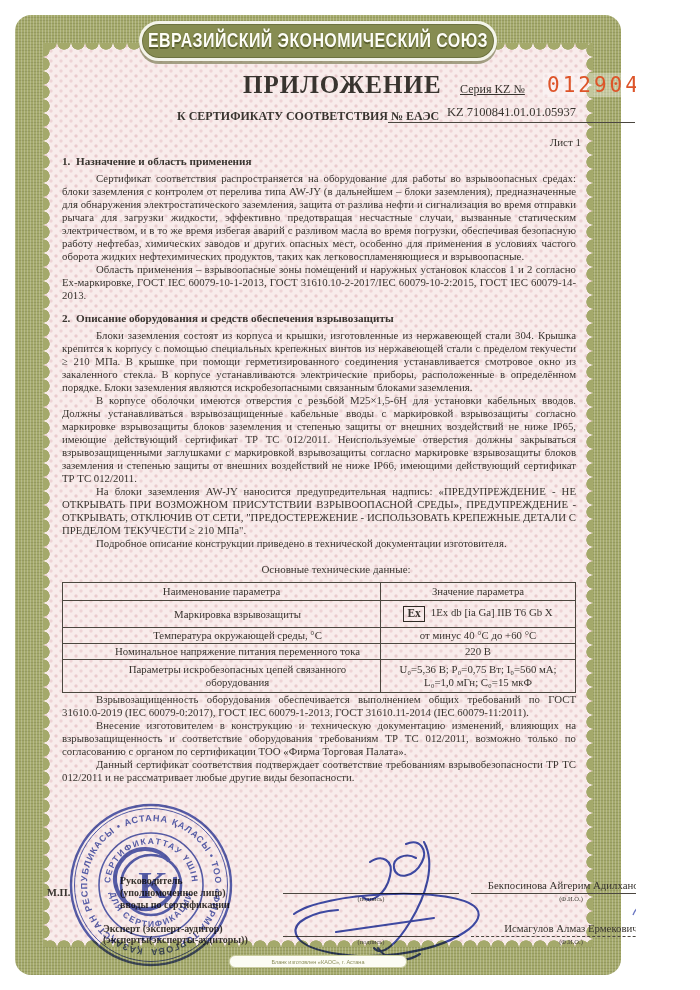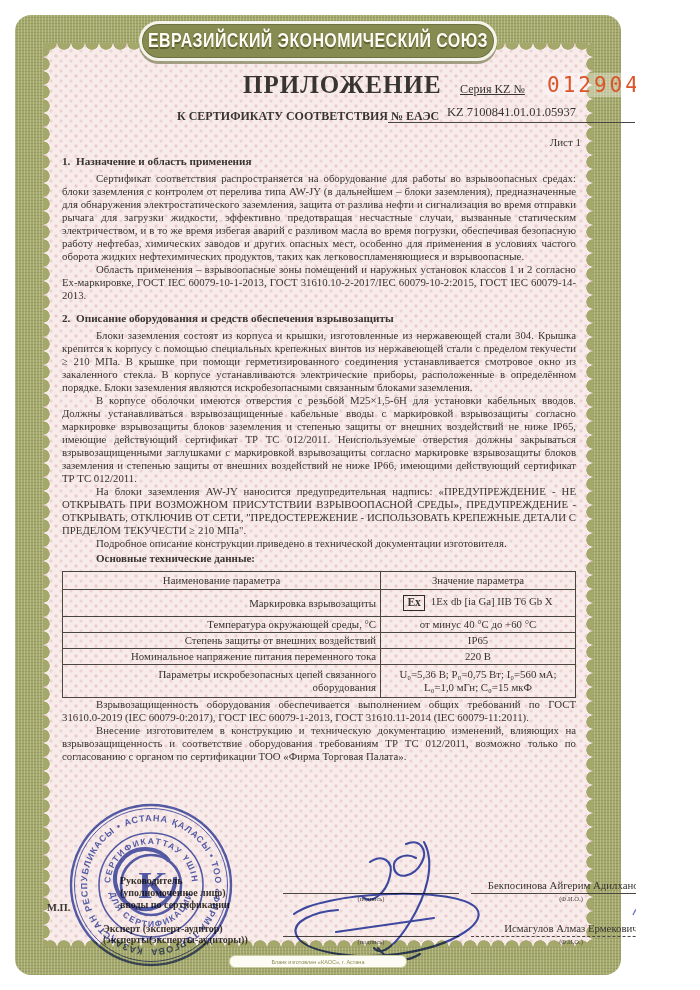--- a/index.html
+++ b/index.html
@@ -48,34 +48,34 @@
   .cert-label{position:absolute;top:66px;left:134px;font-size:12px;font-weight:bold;}
   .cert-num{position:absolute;top:62px;left:345px;width:247px;text-align:center;font-size:12.5px;}
   .cert-line{position:absolute;top:79px;left:345px;width:247px;border-bottom:1.2px solid #4a463f;}
   .sheet{position:absolute;top:93px;right:12px;font-size:11px;}
   
   .content{position:absolute;top:112px;left:19px;right:17px;font-size:10.8px;line-height:13px;}
   .sec-h{display:flex;font-weight:bold;font-size:11.2px;margin:0 0 4px 0;}
   .sec-h .num{width:14px;flex:0 0 14px;}
   .sec-h.second{margin-top:10px;}
   .content p{margin:0;text-align:justify;text-indent:34px;}
-  .tech-head{font-weight:bold;margin:2px 0 6px 34px;font-size:11px;}
+  .tech-head{font-weight:normal;margin:13px 0 6px 34px;font-size:11px;text-align:center;}
   
   table.tech{width:100%;border-collapse:collapse;font-size:10.8px;}
   table.tech th,table.tech td{border:1px solid #4b473f;padding:1px 4px;}
   table.tech th{font-weight:normal;text-align:center;height:15px;}
   table.tech td.val{text-align:center;}
-  table.tech td.nm{text-align:right;padding-left:36px;}
+  table.tech td.nm{text-align:center;padding-left:36px;}
   .ex-badge{display:inline-block;border:1.6px solid #2f2b25;padding:0 3px 1px 3px;margin-right:6px;
      font-weight:bold;font-size:11.5px;line-height:13px;font-style:normal;vertical-align:middle;}
   .row-ex td{height:24px;}
   .row-par td{height:30px;}
   .closing{margin-top:6px;}
   
-  .mp{position:absolute;left:4px;top:844px;font-weight:bold;font-size:10.5px;margin-top:15px;}
+  .mp{position:absolute;left:4px;top:844px;font-weight:bold;font-size:10.5px;}
   .role{position:absolute;left:60px;font-weight:bold;font-size:10px;line-height:12px;}
   .role-head{top:832px;margin-left:17px;}
   .role-expert{top:880px;line-height:11px;}
   .sigline{position:absolute;height:14px;border-bottom:1.2px solid #4a463f;}
   .sigline.dashed{border-bottom:1.2px dashed #4a463f;}
   .sig1{left:240px;top:836px;width:176px;}
   .fio1{left:428px;top:836px;width:200px;text-align:center;font-size:10.8px;}
   .sig2{left:240px;top:879px;width:176px;}
   .fio2{left:428px;top:879px;width:200px;text-align:center;font-size:10.8px;}
   .cap{position:absolute;font-size:6.5px;text-align:center;color:#4a463f;}
@@ -145,36 +145,33 @@
             <td class="nm">Маркировка взрывозащиты</td>
             <td class="val">
               <span class="ex-badge">Ex</span><span>1Ex db [ia Ga] IIB T6 Gb X</span>
             </td>
           </tr>
           <tr>
             <td class="nm">Температура окружающей среды, °С</td>
             <td class="val">от минус 40 °С до +60 °С</td>
           </tr>
           <tr>
-            <td class="nm">Степень защиты от внешних воздействий</td>
-            <td class="val">IP65</td>
-          </tr>
-          <tr>
             <td class="nm">Номинальное напряжение питания переменного тока</td>
             <td class="val">220 В</td>
           </tr>
           <tr class="row-par">
             <td class="nm">Параметры искробезопасных цепей связанного оборудования</td>
             <td class="val">U₀=5,36 В; P₀=0,75 Вт; I₀=560 мА; L₀=1,0 мГн; C₀=15 мкФ</td>
           </tr>
         </tbody>
           </table>
 
         <p class="closing">Взрывозащищенность оборудования обеспечивается выполнением общих требований по ГОСТ 31610.0-2019 (IEC 60079-0:2017), ГОСТ IEC 60079-1-2013, ГОСТ 31610.11-2014 (IEC 60079-11:2011).</p>
         <p>Внесение изготовителем в конструкцию и техническую документацию изменений, влияющих на взрывозащищенность и соответствие оборудования требованиям ТР ТС 012/2011, возможно только по согласованию с органом по сертификации ТОО «Фирма Торговая Палата».</p>
+        <p>Данный сертификат соответствия подтверждает соответствие требованиям взрывобезопасности ТР ТС 012/2011 и не рассматривает любые другие виды безопасности.</p>
       </div>
 
       <div class="mp">М.П.</div>
       <div class="role role-head">
         <div>Руководитель</div>
         <div>(уполномоченное лицо)</div>
         <div>вводы по сертификации</div>
       </div>
       <div class="sigline sig1"></div>
       <div class="sigline fio1">Бекпосинова Айгерим Адилхановна</div>

